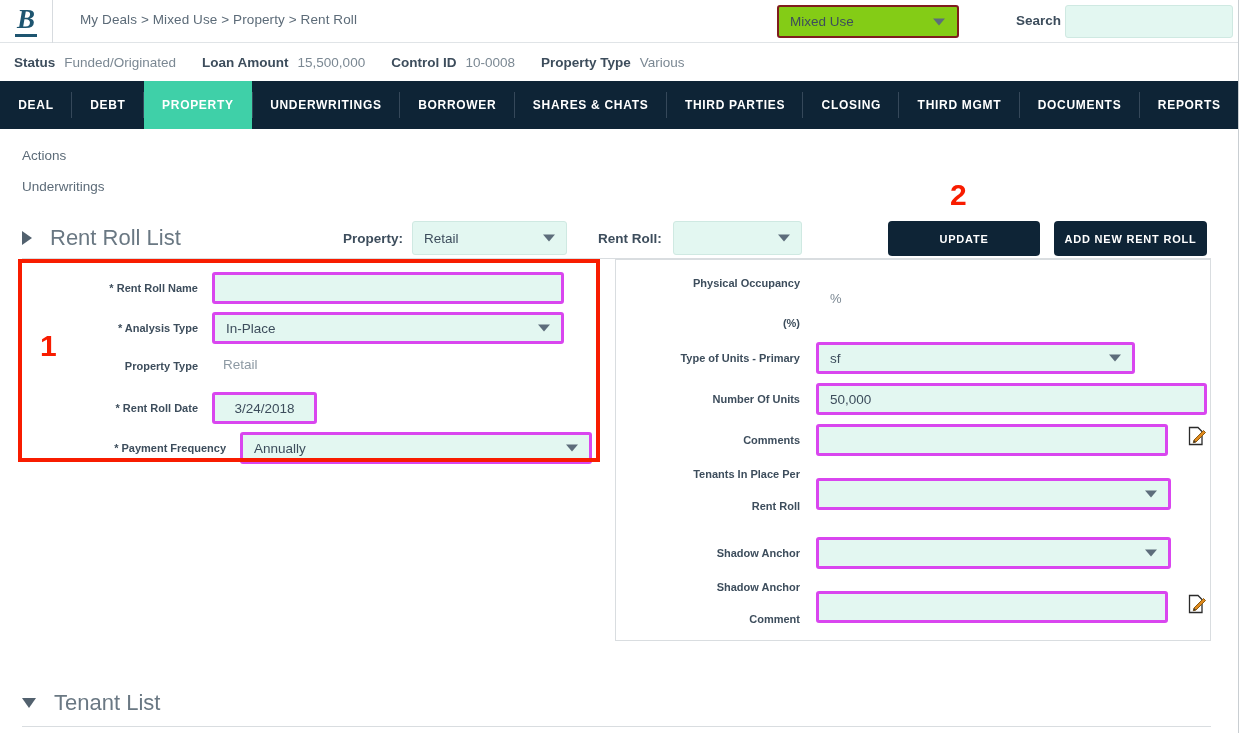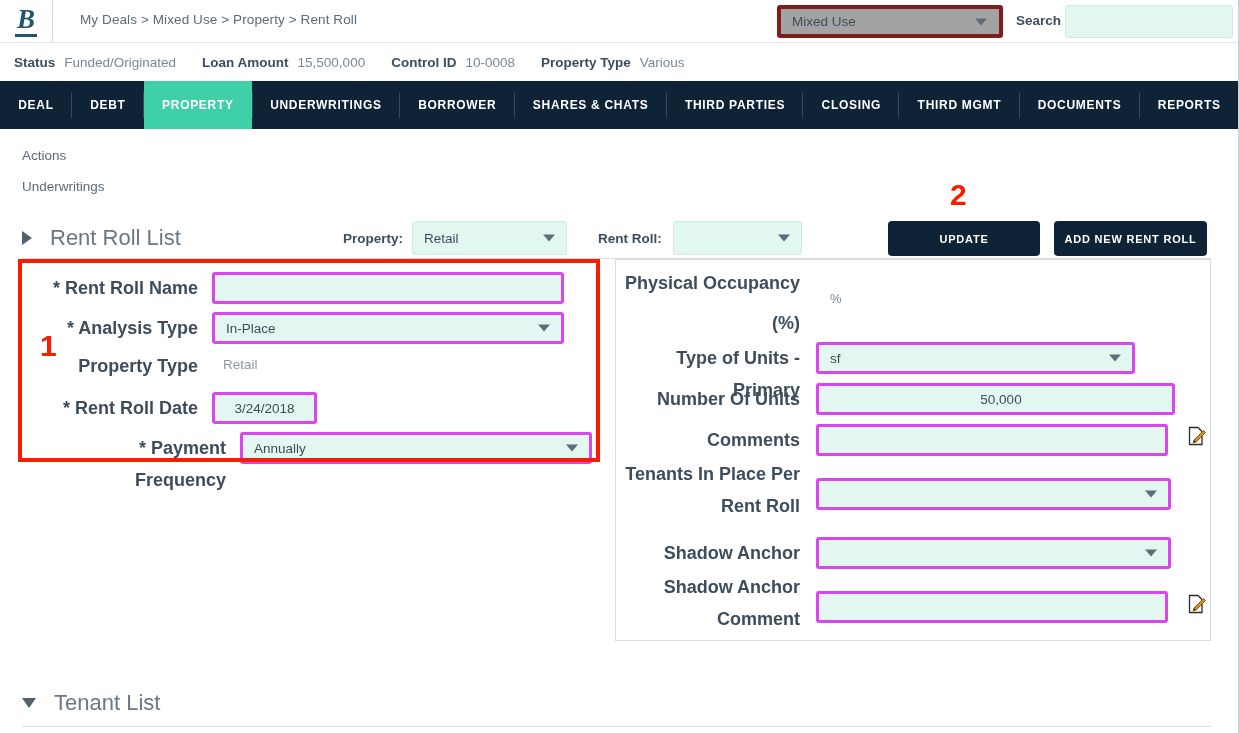--- a/index.html
+++ b/index.html
@@ -32,22 +32,22 @@
     color: #1e5570;
     border-bottom: 3px solid #1e5570;
     padding: 0 2px 1px 2px;
   }
   .breadcrumb {
     position: absolute; left: 80px; top: 12px;
     font-size: 13.5px; color: #5c6b78; letter-spacing: .1px;
     white-space: nowrap;
   }
   .hdr-select {
-    position: absolute; left: 777px; top: 5px; width: 226px; height: 33px;
-    background: #a3a3a3; border: 4px solid #7f1d1d; border-radius: 3px;
+    position: absolute; left: 777px; top: 5px; width: 182px; height: 33px;
+    background: #84cc16; border: 2px solid #7f1d1d; border-radius: 3px;
     font-size: 13.5px; color: #3d4d5c;
     display: flex; align-items: center; padding-left: 11px;
     cursor: pointer;
   }
   .hdr-select .caret {
     position: absolute; right: 12px; top: 50%; transform: translateY(-50%);
     width: 0; height: 0;
     border-left: 6px solid transparent; border-right: 6px solid transparent;
     border-top: 7px solid #5d6d7b;
   }
@@ -174,21 +174,21 @@
     position: absolute; left: 615px; top: 259px; width: 596px; height: 382px;
     border: 1px solid #d9dde0; border-top: 1px solid #d9dde0;
   }
   .top-rule {
     position: absolute; left: 22px; top: 258px; width: 1189px; height: 1px;
     background: #d9dde0;
   }
 
   .frow { position: absolute; display: flex; align-items: flex-start; }
   .flabel {
-    font-size: 18px; font-weight: bold; color: #3d4d5c;
+    font-size: 11px; font-weight: bold; color: #3d4d5c;
     text-align: right; line-height: 18px;
   }
   .fstatic { font-size: 13.5px; color: #8d99a3; }
 
   .fi {
     background: #e3f7f1; border: 3px solid #d946ef; border-radius: 3px;
     height: 32px; display: flex; align-items: center; padding-left: 11px;
     font-size: 13.5px; color: #3d4d5c; position: relative;
   }
   .fi input {
@@ -221,21 +221,21 @@
   
   .panel-right .flabel { width: 192px; padding-right: 16px; }
   #row-occ     { left: 8px;  top: 14px; }
   #row-units   { left: 8px;  top: 82px; }
   #row-numun   { left: 8px;  top: 123px; }
   #row-comm    { left: 8px;  top: 164px; }
   #row-tenants { left: 8px;  top: 205px; }
   #row-shadow  { left: 8px;  top: 277px; }
   #row-shcomm  { left: 8px;  top: 318px; }
   #f-units { width: 319px; }
-  #f-numun { width: 359px; justify-content: center; }
+  #f-numun { width: 391px; }
   #f-comm { width: 352px; }
   #f-tenants { width: 355px; }
   #f-shadow { width: 355px; }
   #f-shcomm { width: 352px; }
   .pct-text { font-size: 13px; color: #7b8893; padding-top: 17px; padding-left: 14px; }
 
   .edit-icon {
     position: absolute; width: 20px; height: 20px; cursor: pointer;
   }
   #edit-comm { left: 1187px; top: 426px; }

